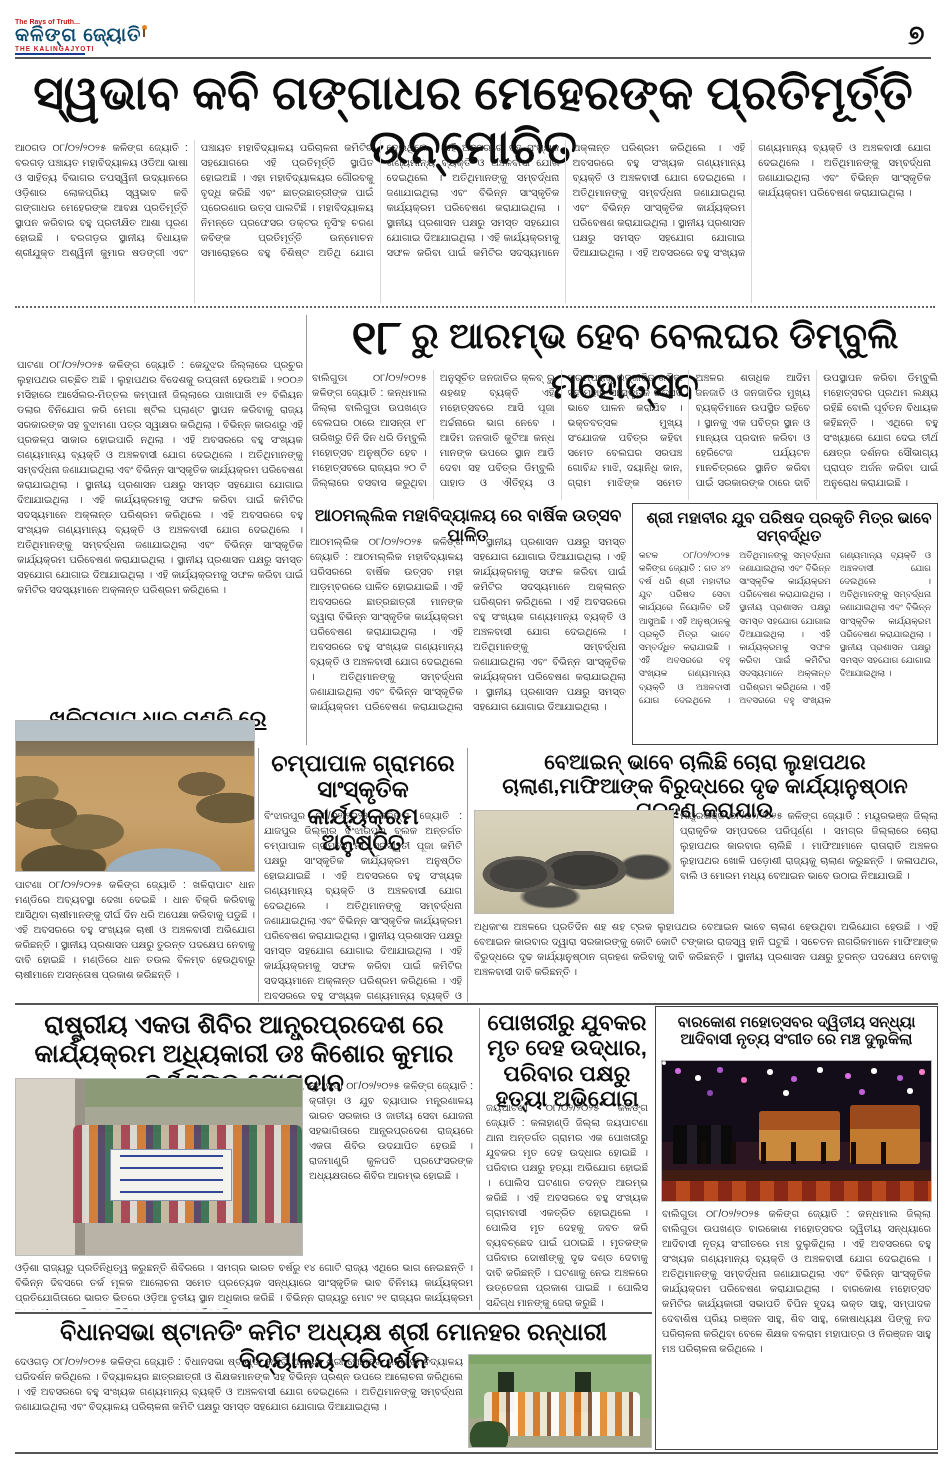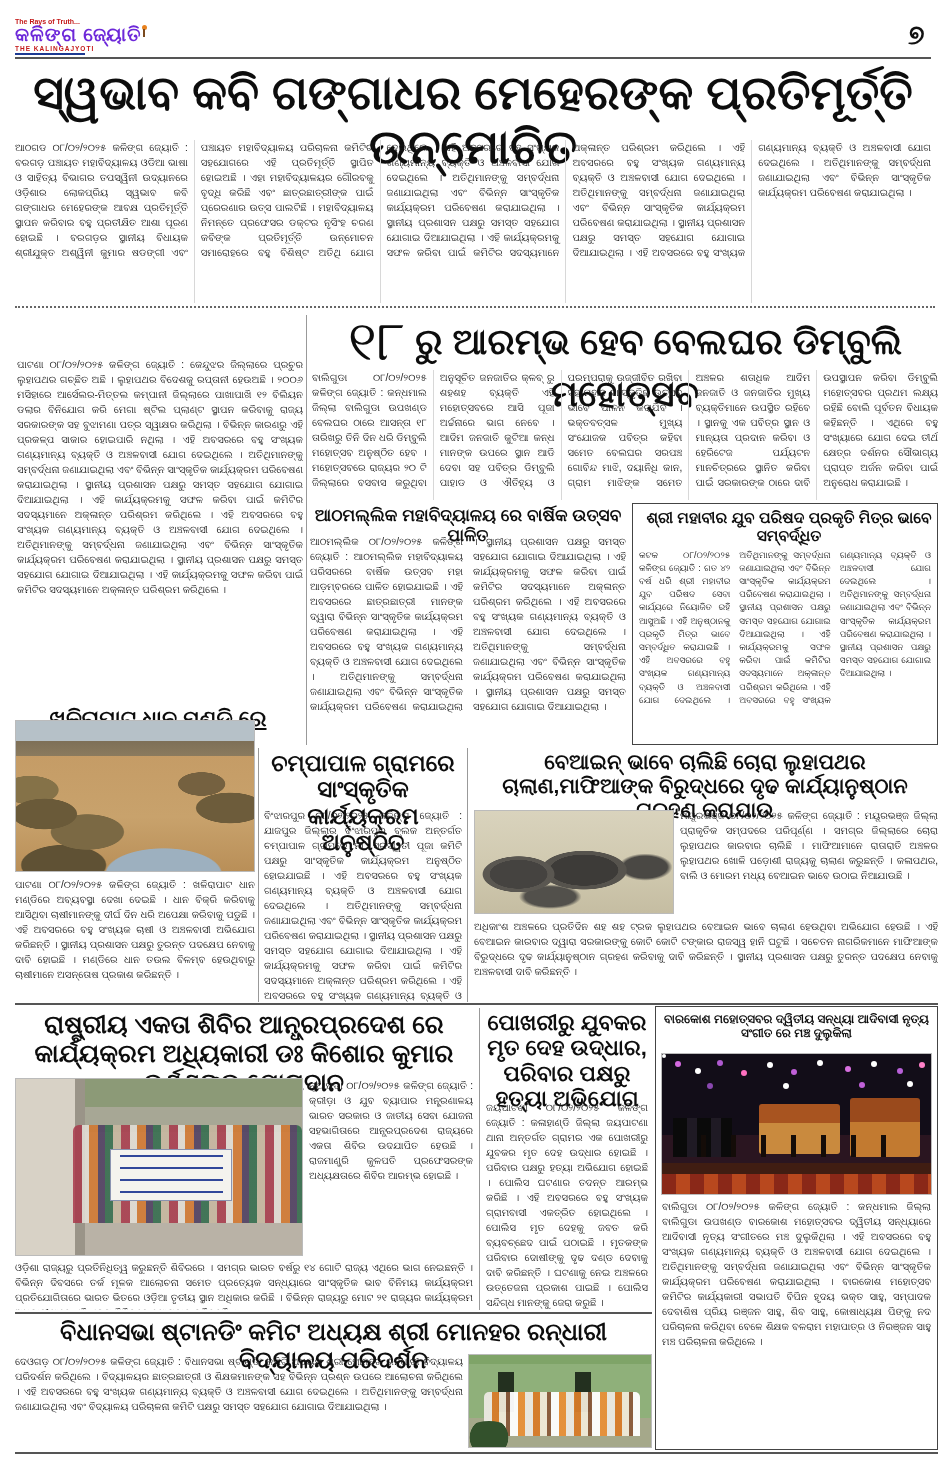--- a/index.html
+++ b/index.html
@@ -8,33 +8,33 @@
   .abs{position:absolute;}
   .body-txt{font-size:10px;line-height:1.5;text-align:justify;overflow:hidden;color:#1a1a1a;}
   .hl{font-weight:bold;color:#0d0d0d;text-align:center;line-height:1.15;}
   .rule-h{background:#555;height:2px;}
   .rule-v{background:#999;width:1px;}
   .dotted-rule{border-top:2px dotted #666;height:0;}
   .photo{background:#ccc;overflow:hidden;border:1px solid #bbb;box-sizing:border-box;}
 
   
   #logo-tag{font-size:7px;color:#c41919;font-weight:bold;}
-  #logo-title{font-size:19px;font-weight:bold;color:#6d28d9;letter-spacing:1px;line-height:1;}
+  #logo-title{font-size:19px;font-weight:bold;color:#0c4a6e;letter-spacing:1px;line-height:1;}
   #logo-sub{font-size:6.5px;color:#c41919;font-weight:bold;letter-spacing:1px;}
   #logo-line{width:70px;height:2px;background:#1d3a93;margin-top:1px;}
   #torch{display:inline-block;width:5px;height:12px;position:relative;vertical-align:top;}
   #torch .stick{position:absolute;left:1.5px;top:4px;width:2px;height:8px;background:#7a4a1e;}
   #torch .flame{position:absolute;left:0;top:0;width:5px;height:5px;border-radius:50%;background:#e8821e;}
   #dateline{font-size:16px;font-weight:bold;text-align:right;}
   #page-num{font-size:27px;font-weight:bold;}
 
   
   #lead-headline{font-size:47px;letter-spacing:0px;}
   #dimbuli-headline{font-size:36px;}
-  #dimbuli-headline .big-num{font-size:55px;vertical-align:-6px;font-weight:normal;margin-top:48px;}
+  #dimbuli-headline .big-num{font-size:48px;vertical-align:-6px;font-weight:bold;margin-top:48px;}
   .capsule{border:2px solid #222;border-radius:17px;display:flex;align-items:center;justify-content:center;}
 
   
   .cols-5{column-count:5;column-gap:13px;column-rule:1px solid #d8d8d8;}
   .cols-3{column-count:3;column-gap:9px;}
   .cols-2{column-count:2;column-gap:10px;}
 
   .boxed{border:1.5px solid #444;box-sizing:border-box;}
 
   
@@ -157,21 +157,21 @@
   </div>
   <div class="abs body-txt" style="left:309px;top:1078px;width:164px;height:178px;">ନୂଆପଡା ୦୮/୦୨/୨୦୨୫ କଳିଙ୍ଗ ଜ୍ୟୋତି : କ୍ରୀଡ଼ା ଓ ଯୁବ ବ୍ୟାପାର ମନ୍ତ୍ରଣାଳୟ ଭାରତ ସରକାର ଓ ଜାତୀୟ ସେବା ଯୋଜନା ସହଭାଗିତାରେ ଆନ୍ଧ୍ରପ୍ରଦେଶ ରାଜ୍ୟରେ ଏକତା ଶିବିର ଉଦଯାପିତ ହେଉଛି । ରାଜମାଣ୍ଡ୍ରି କୁଳପତି ପ୍ରଫେସରଙ୍କ ଅଧ୍ୟକ୍ଷତାରେ ଶିବିର ଆରମ୍ଭ ହୋଇଛି ।</div>
   <div class="abs body-txt" style="left:15px;top:1260px;width:458px;height:50px;">ଓଡ଼ିଶା ରାଜ୍ୟରୁ ପ୍ରତିନିଧିତ୍ୱ କରୁଛନ୍ତି ଶିବିରରେ । ସମଗ୍ର ଭାରତ ବର୍ଷରୁ ୧୪ ଗୋଟି ରାଜ୍ୟ ଏଥିରେ ଭାଗ ନେଇଛନ୍ତି । ବିଭିନ୍ନ ଦିବସରେ ତର୍କ ମୂଳକ ଆଲୋଚନା ସମେତ ପ୍ରତ୍ୟେକ ସନ୍ଧ୍ୟାରେ ସାଂସ୍କୃତିକ ଭାବ ବିନିମୟ କାର୍ଯ୍ୟକ୍ରମ ପ୍ରତିଯୋଗିତାରେ ଭାରତ ଭିତରେ ଓଡ଼ିଆ ତୃତୀୟ ସ୍ଥାନ ଅଧିକାର କରିଛି । ବିଭିନ୍ନ ରାଜ୍ୟରୁ ମୋଟ ୨୧ ରାଜ୍ୟର କାର୍ଯ୍ୟକ୍ରମ ଅଧିକାରୀମାନେ ଏହି ଏକତା ଶିବିରରେ ଯୋଗଦାନ କରିଛନ୍ତି ।</div>
 
   <div class="abs rule-v" style="left:479px;top:1008px;height:302px;"></div>
 
   <div class="abs hl" style="left:486px;top:1010px;width:162px;height:84px;font-size:22px;">ପୋଖରୀରୁ ଯୁବକର ମୃତ ଦେହ ଉଦ୍ଧାର, ପରିବାର ପକ୍ଷରୁ ହତ୍ୟା ଅଭିଯୋଗ</div>
   <div class="abs body-txt" style="left:486px;top:1100px;width:162px;height:210px;">ଜୟପାଟଣା ୦୮/୦୨/୨୦୨୫ କଳିଙ୍ଗ ଜ୍ୟୋତି : କଳାହାଣ୍ଡି ଜିଲ୍ଲା ଜୟପାଟଣା ଥାନା ଅନ୍ତର୍ଗତ ଗ୍ରାମର ଏକ ପୋଖରୀରୁ ଯୁବକର ମୃତ ଦେହ ଉଦ୍ଧାର ହୋଇଛି । ପରିବାର ପକ୍ଷରୁ ହତ୍ୟା ଅଭିଯୋଗ ହୋଇଛି । ପୋଲିସ ଘଟଣାର ତଦନ୍ତ ଆରମ୍ଭ କରିଛି । ଏହି ଅବସରରେ ବହୁ ସଂଖ୍ୟକ ଗ୍ରାମବାସୀ ଏକତ୍ରିତ ହୋଇଥିଲେ । ପୋଲିସ ମୃତ ଦେହକୁ ଜବତ କରି ବ୍ୟବଚ୍ଛେଦ ପାଇଁ ପଠାଇଛି । ମୃତକଙ୍କ ପରିବାର ଦୋଷୀଙ୍କୁ ଦୃଢ ଦଣ୍ଡ ଦେବାକୁ ଦାବି କରିଛନ୍ତି । ଘଟଣାକୁ ନେଇ ଅଞ୍ଚଳରେ ଉତ୍ତେଜନା ପ୍ରକାଶ ପାଇଛି । ପୋଲିସ ସନ୍ଦିଗ୍ଧ ମାନଙ୍କୁ ଜେରା କରୁଛି ।</div>
 
   <div class="abs boxed" style="left:655px;top:1006px;width:283px;height:444px;">
-    <div class="hl" style="margin:6px 4px 12px 4px;font-size:12px;">ବାରକୋଶ ମହୋତ୍ସବର ଦ୍ୱିତୀୟ ସନ୍ଧ୍ୟା ଆଦିବାସୀ ନୃତ୍ୟ ସଂଗୀତ ରେ ମଞ୍ଚ ଦୁଲୁକିଲା</div>
+    <div class="hl" style="margin:6px 4px 12px 4px;font-size:15px;">ବାରକୋଶ ମହୋତ୍ସବର ଦ୍ୱିତୀୟ ସନ୍ଧ୍ୟା ଆଦିବାସୀ ନୃତ୍ୟ ସଂଗୀତ ରେ ମଞ୍ଚ ଦୁଲୁକିଲା</div>
     <div class="photo" id="stage-photo" style="position:relative;margin:4px auto 4px auto;width:271px;height:142px;">
       <div class="lights"></div>
       <div class="speakers"></div>
       <div class="hut1"></div>
       <div class="hut2"></div>
       <div class="performers"></div>
       <div class="front"></div>
     </div>
     <div class="body-txt" style="margin:2px 6px;height:232px;">ବାଲିଗୁଡା ୦୮/୦୨/୨୦୨୫ କଳିଙ୍ଗ ଜ୍ୟୋତି : କନ୍ଧମାଲ ଜିଲ୍ଲା ବାଲିଗୁଡା ଉପଖଣ୍ଡ ବାରକୋଶ ମହୋତ୍ସବର ଦ୍ୱିତୀୟ ସନ୍ଧ୍ୟାରେ ଆଦିବାସୀ ନୃତ୍ୟ ସଂଗୀତରେ ମଞ୍ଚ ଦୁଲୁକିଥିଲା । ଏହି ଅବସରରେ ବହୁ ସଂଖ୍ୟକ ଗଣ୍ୟମାନ୍ୟ ବ୍ୟକ୍ତି ଓ ଅଞ୍ଚଳବାସୀ ଯୋଗ ଦେଇଥିଲେ । ଅତିଥିମାନଙ୍କୁ ସମ୍ବର୍ଦ୍ଧନା ଜଣାଯାଇଥିଲା ଏବଂ ବିଭିନ୍ନ ସାଂସ୍କୃତିକ କାର୍ଯ୍ୟକ୍ରମ ପରିବେଷଣ କରାଯାଇଥିଲା । ବାରକୋଶ ମହୋତ୍ସବ କମିଟିର କାର୍ଯ୍ୟକାରୀ ସଭାପତି ବିପିନ ହୃଦୟ ଭକ୍ତ ସାହୁ, ସମ୍ପାଦକ ଦେବାଶିଷ ପ୍ରିୟ ରଞ୍ଜନ ସାହୁ, ଶିବ ସାହୁ, କୋଷାଧ୍ୟକ୍ଷ ପିଙ୍କୁ ନଦ ପରିଚାଳନା କରିଥିବା ବେଳେ ଶିକ୍ଷକ ବଳରାମ ମହାପାତ୍ର ଓ ନିରଞ୍ଜନ ସାହୁ ମଞ୍ଚ ପରିଚାଳନା କରିଥିଲେ ।</div>
   </div>

